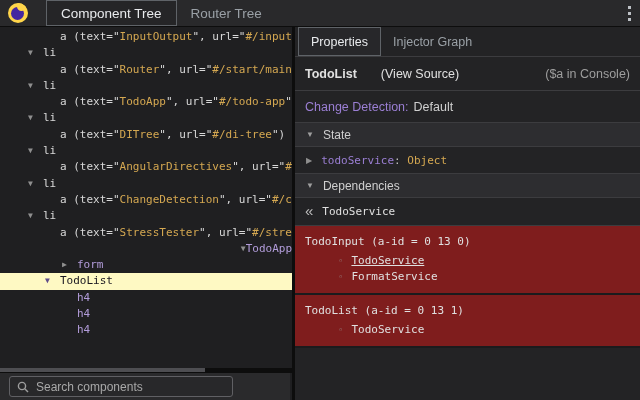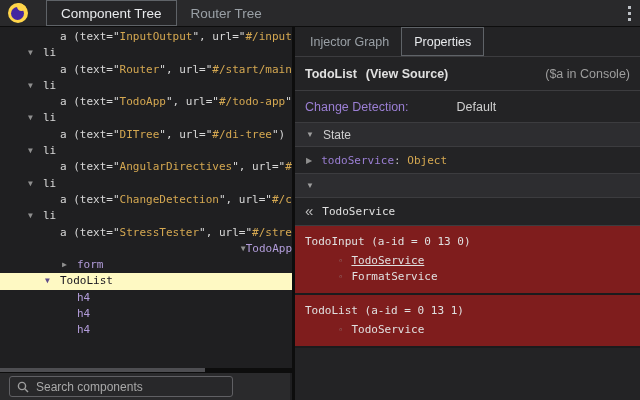--- a/index.html
+++ b/index.html
@@ -49,23 +49,23 @@
   
   #vdivider{position:absolute;left:292px;top:27px;width:3px;bottom:0;background:#0d0d0d;}
   
   #right{position:absolute;left:295px;top:27px;right:0;bottom:0;background:#232325;
     color:#e0e0e0;font-size:12.5px;}
   .rtabs{height:29px;border-bottom:1px solid #3c3c3f;display:flex;align-items:stretch;padding-left:3px;}
   .rtab{display:flex;align-items:center;padding:0 12px;color:#9aa0a6;font-size:12.5px;box-sizing:border-box;}
   .rtab.active{color:#e8eaed;background:#27272a;border:1px solid #5f6368;}
   .comp-header{height:33px;border-bottom:1px solid #3c3c3f;display:flex;align-items:center;padding:0 10px;}
   .comp-name{font-weight:bold;}
-  .view-source{font-weight:bold;margin-left:9px;}
+  .view-source{font-weight:normal;margin-left:24px;}
   .console-hint{margin-left:auto;color:#9e9e9e;font-weight:normal;}
-  .cd-row{height:31px;border-bottom:1px solid #3c3c3f;display:flex;align-items:center;padding:0 10px;gap:43px;}
+  .cd-row{height:31px;border-bottom:1px solid #3c3c3f;display:flex;align-items:center;padding:0 10px;}
   .cd-label{color:#9b7fd4;margin-right:5px;}
   .cd-value{color:#cfcfcf;}
   .section-header{height:23px;background:#2d2d30;border-bottom:1px solid #3c3c3f;
     display:flex;align-items:center;padding:0 11px;color:#cfcfcf;font-size:12px;}
   .section-header .sarr{font-size:8px;color:#9e9e9e;margin-right:9px;}
   .state-row{height:26px;border-bottom:1px solid #3c3c3f;display:flex;align-items:center;
     padding:0 11px;font-family:"DejaVu Sans Mono",monospace;font-size:11px;}
   .state-row .sarr{font-size:8px;color:#8f8f8f;margin-right:9px;font-family:"Liberation Sans",sans-serif;}
   .key{color:#9b7fd4;}
   .colon{color:#bdbdbd;}
@@ -129,22 +129,22 @@
       </svg>
       <input type="text" placeholder="Search components" style="">
     </div>
   </div>
 </div>
 
 <div id="vdivider"></div>
 
 <div id="right">
   <div class="rtabs">
+    <div class="rtab active">Properties</div>
     <div class="rtab">Injector Graph</div>
-    <div class="rtab active">Properties</div>
   </div>
 
   <div class="comp-header">
     <span class="comp-name">TodoList</span>
     <span class="view-source">(View Source)</span>
     <span class="console-hint">($a in Console)</span>
   </div>
 
   <div class="cd-row">
     <span class="cd-label">Change Detection:</span>
@@ -159,20 +159,21 @@
   <div class="state-row">
     <span class="sarr">▶</span>
     <span class="key">todoService</span>
       <span class="colon">:</span>
       <span>&nbsp;</span>
     <span class="val">Object</span>
   </div>
 
   <div class="section-header">
     <span class="sarr">▼</span>
+    <span>Dependencies</span>
   </div>
 
   <div class="collapse-row">
     <span class="collapse-icon">«</span>
     <span class="mono">TodoService</span>
   </div>
 
   <div id="depblocks">
       <div class="dep-block">
         <div class="dep-title">TodoInput (a-id = 0 13 0)</div>

